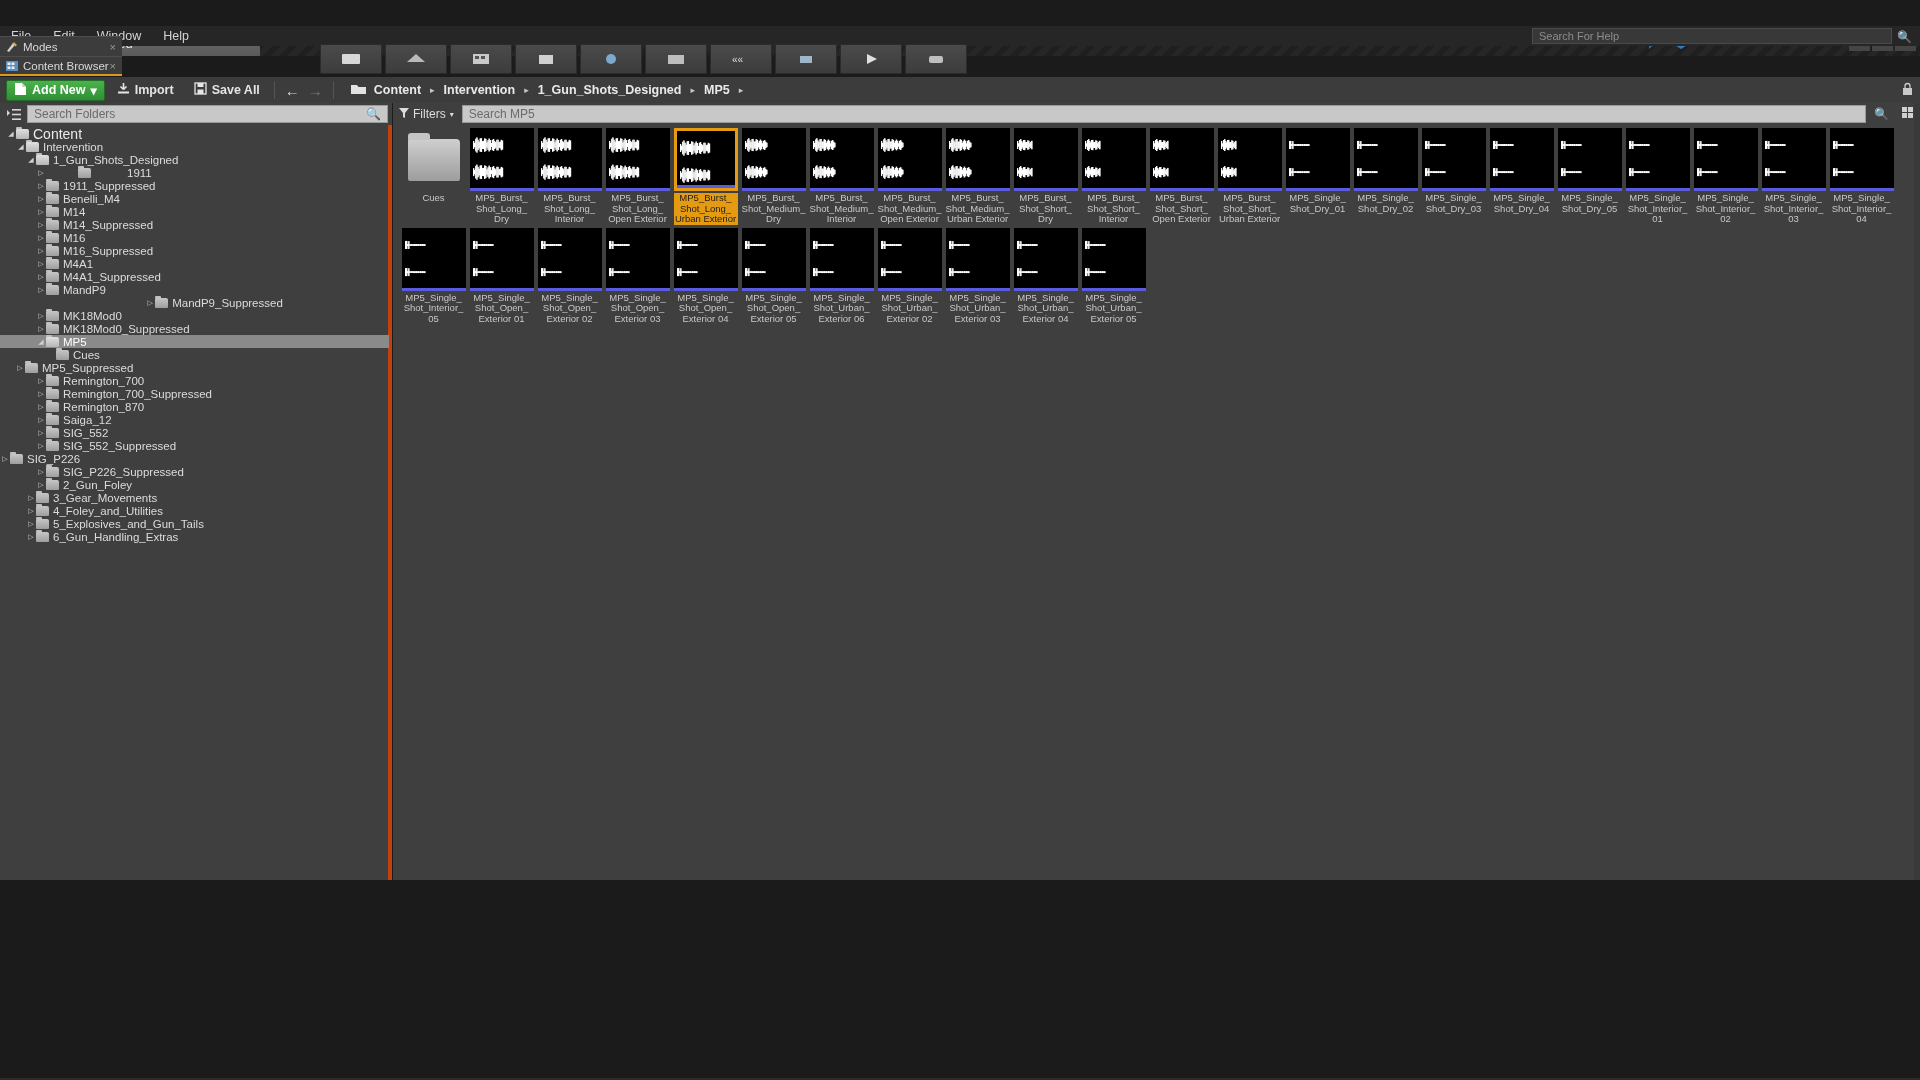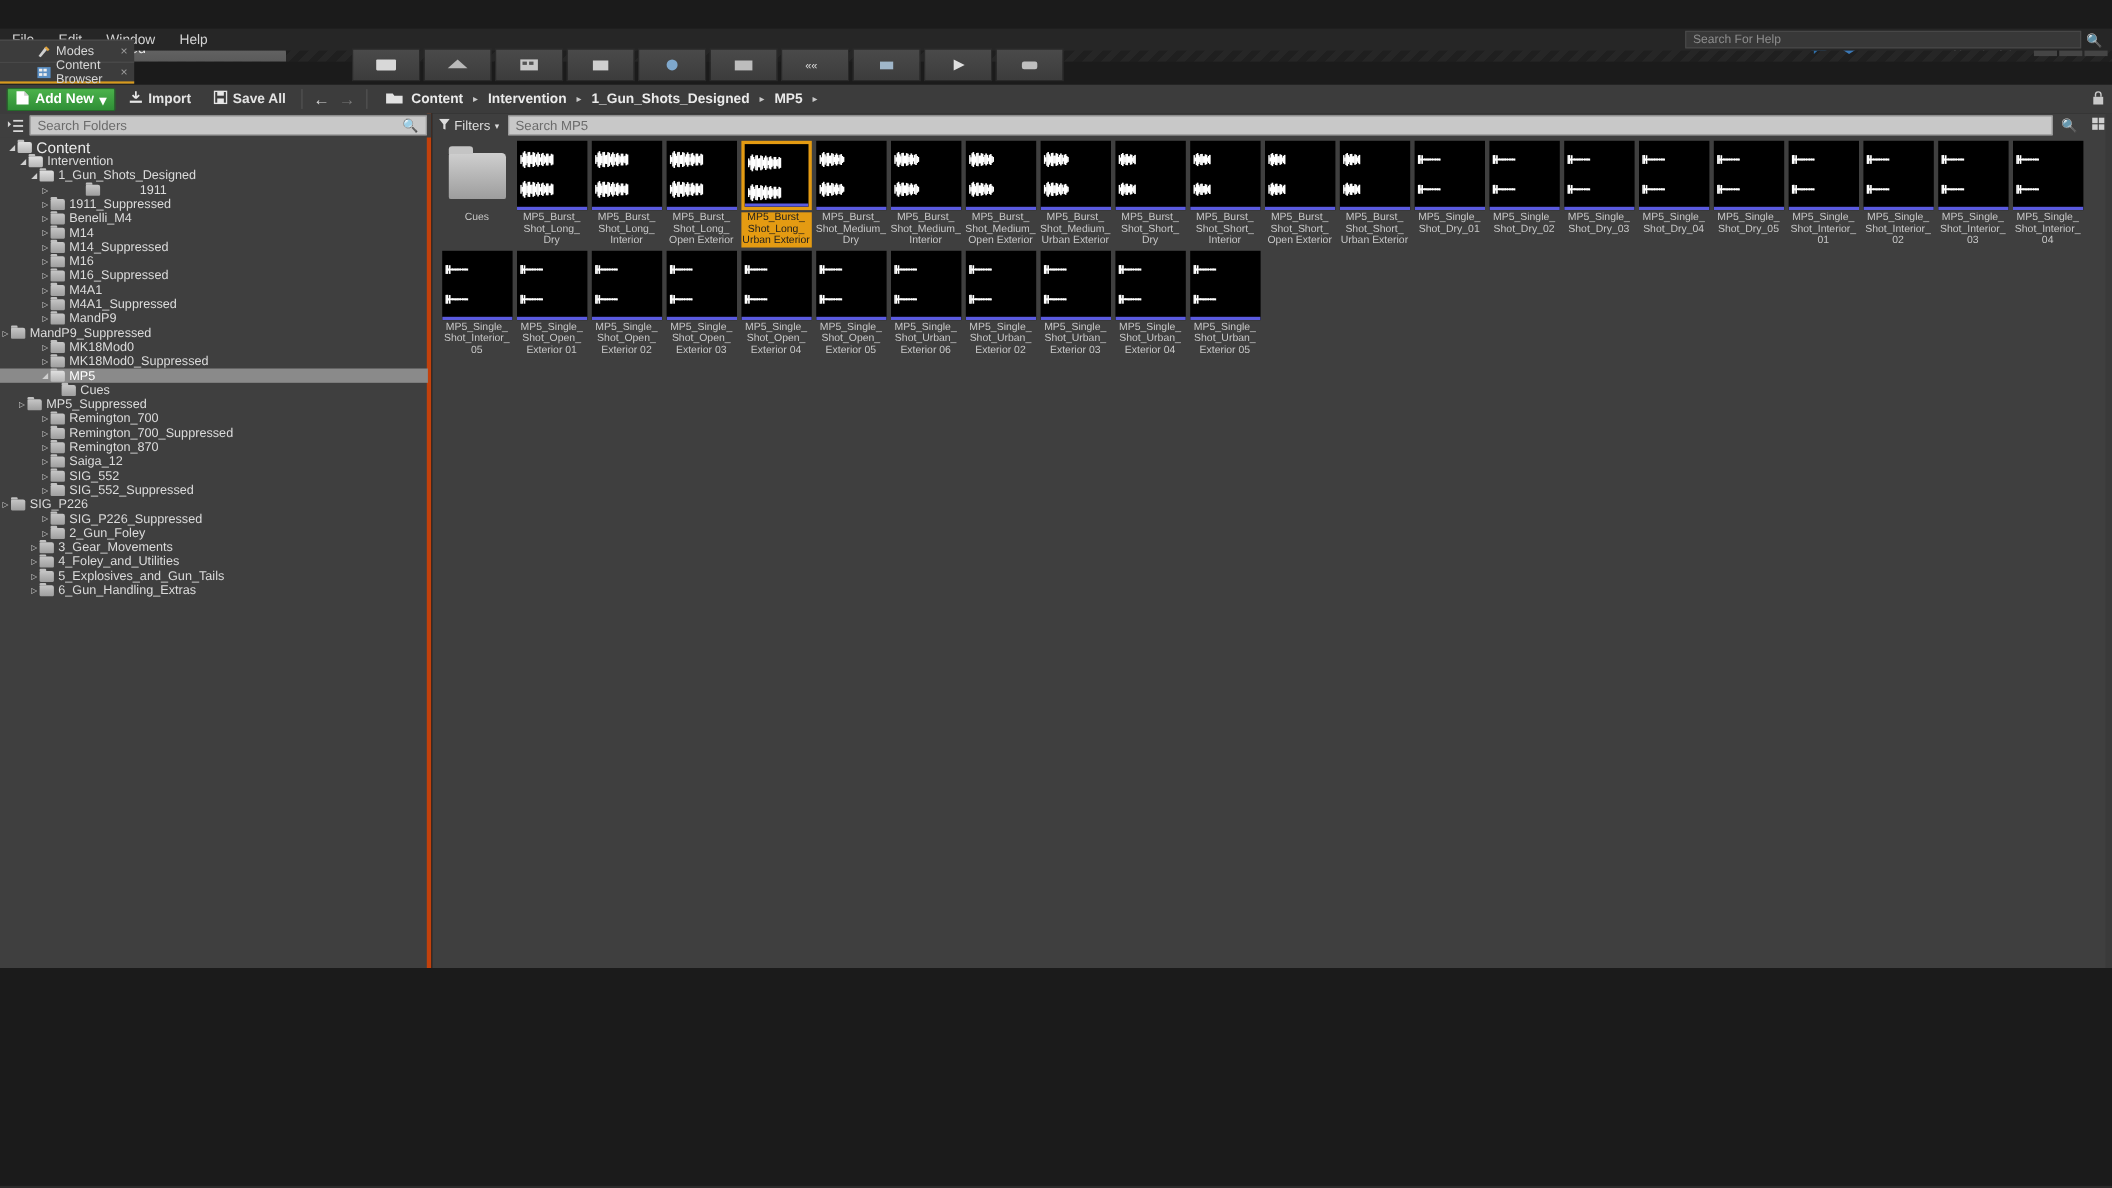--- a/index.html
+++ b/index.html
@@ -78,21 +78,20 @@
     border: 1px solid #2b2b2b;
     display: flex; align-items: center; justify-content: center;
   }
 
   
   .paneltabs { position: absolute; top: 36px; left: 0; width: 320px; }
   .ptab {
     position: relative; height: 20px; width: 122px;
     background: #3c3c3c; display: flex; align-items: center;
     border-top: 1px solid #4d4d4d;
-    padding-left: 28px;
   }
   .ptab.active { background: #3c3c3c; border-bottom: 2px solid #d79a1e; }
   .ptab-icon { width: 16px; height: 16px; margin: 0 3px 0 4px; display:flex;align-items:center;justify-content:center; }
   .ptab-label { color: #d8d8d8; font-size: 11.5px; flex: 1; }
   .ptab-close { color: #9a9a9a; font-size: 11px; margin-right: 6px; }
 
   
   .cb-toolbar {
     position: absolute; top: 77px; left: 0; width: 1920px; height: 26px;
     background: #3c3c3c; display: flex; align-items: center;
@@ -486,21 +485,21 @@
       <div class="tnode" style="padding-left: 36px;">
         <span class="tarrow">▷</span>
         <span class="tfolder"></span>
         <span class="tlabel">M4A1_Suppressed</span>
       </div>
       <div class="tnode" style="padding-left: 36px;">
         <span class="tarrow">▷</span>
         <span class="tfolder"></span>
         <span class="tlabel">MandP9</span>
       </div>
-      <div class="tnode" style="">
+      <div class="tnode" style="padding-left: 36px; justify-content: center;">
         <span class="tarrow">▷</span>
         <span class="tfolder"></span>
         <span class="tlabel">MandP9_Suppressed</span>
       </div>
       <div class="tnode" style="padding-left: 36px;">
         <span class="tarrow">▷</span>
         <span class="tfolder"></span>
         <span class="tlabel">MK18Mod0</span>
       </div>
       <div class="tnode" style="padding-left: 36px;">

